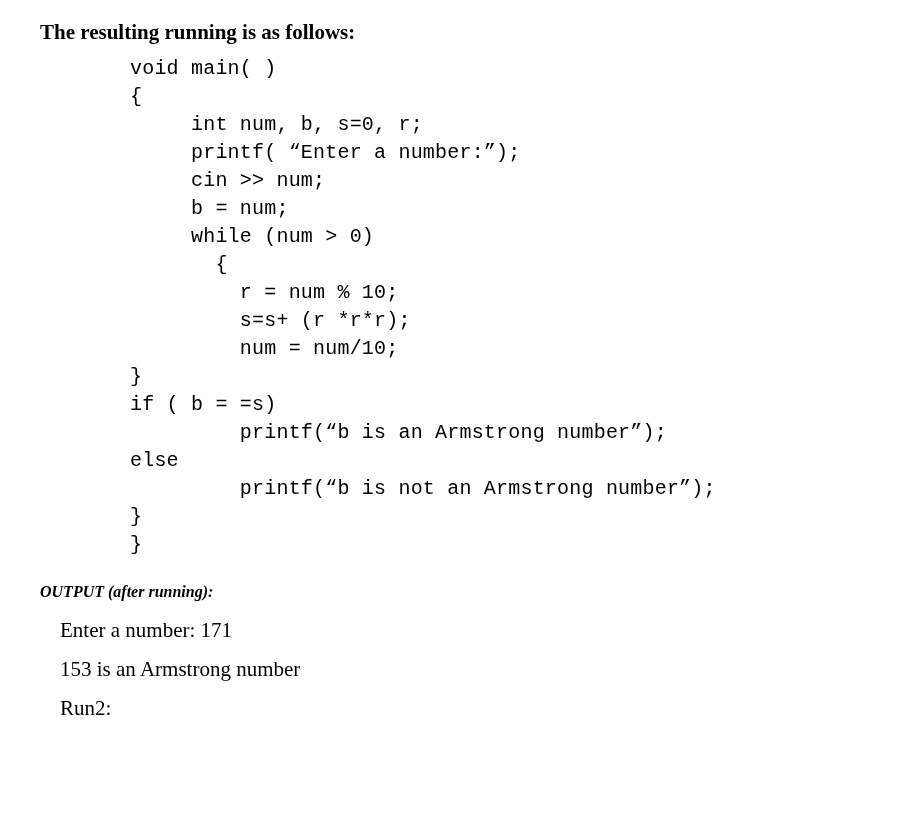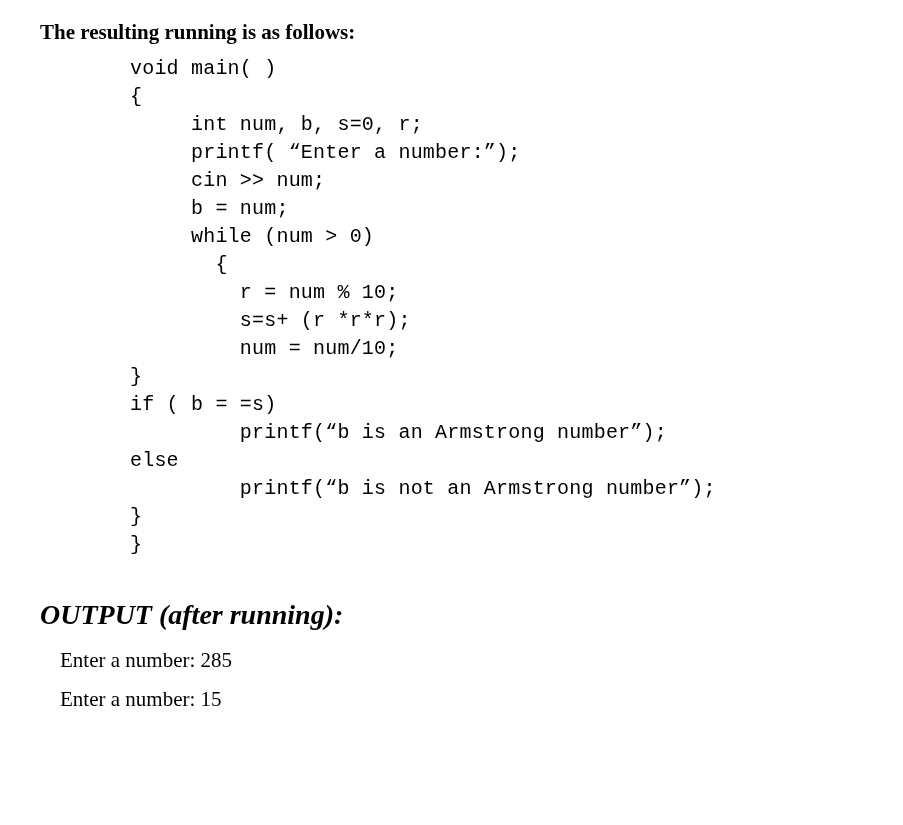--- a/index.html
+++ b/index.html
@@ -16,27 +16,27 @@
       font-weight: bold;
       margin-bottom: 10px;
       font-size: 21px;
     }
     .code-block {
       font-family: "Courier New", Courier, monospace;
       white-space: pre;
       font-size: 20px;
       line-height: 1.4;
       margin-left: 90px;
-      margin-bottom: 40px;
+      margin-bottom: 24px;
       letter-spacing: 0.2px;
     }
     .output-heading {
       font-weight: bold;
       font-style: italic;
-      font-size: 28px;
+      font-size: 16px;
       margin-top: 10px;
       margin-bottom: 10px;
     }
     .output-lines {
       font-family: "Times New Roman", Times, serif;
       font-size: 21px;
       line-height: 1.85;
       margin-left: 20px;
     }
     .output-line {
@@ -63,15 +63,16 @@
 if ( b = =s)
          printf(“b is an Armstrong number”);
 else
          printf(“b is not an Armstrong number”);
 }
 }</div>
 
 <div class="output-heading">OUTPUT (after running):</div>
 
 <div class="output-lines">
-  <span class="output-line">Enter a number: 285</span>
-  <span class="output-line">Enter a number: 15</span>
+  <span class="output-line">Enter a number: 171</span>
+  <span class="output-line">153 is an Armstrong number</span>
+  <span class="output-line">Run2:</span>
 </div>
 
 </body></html>

